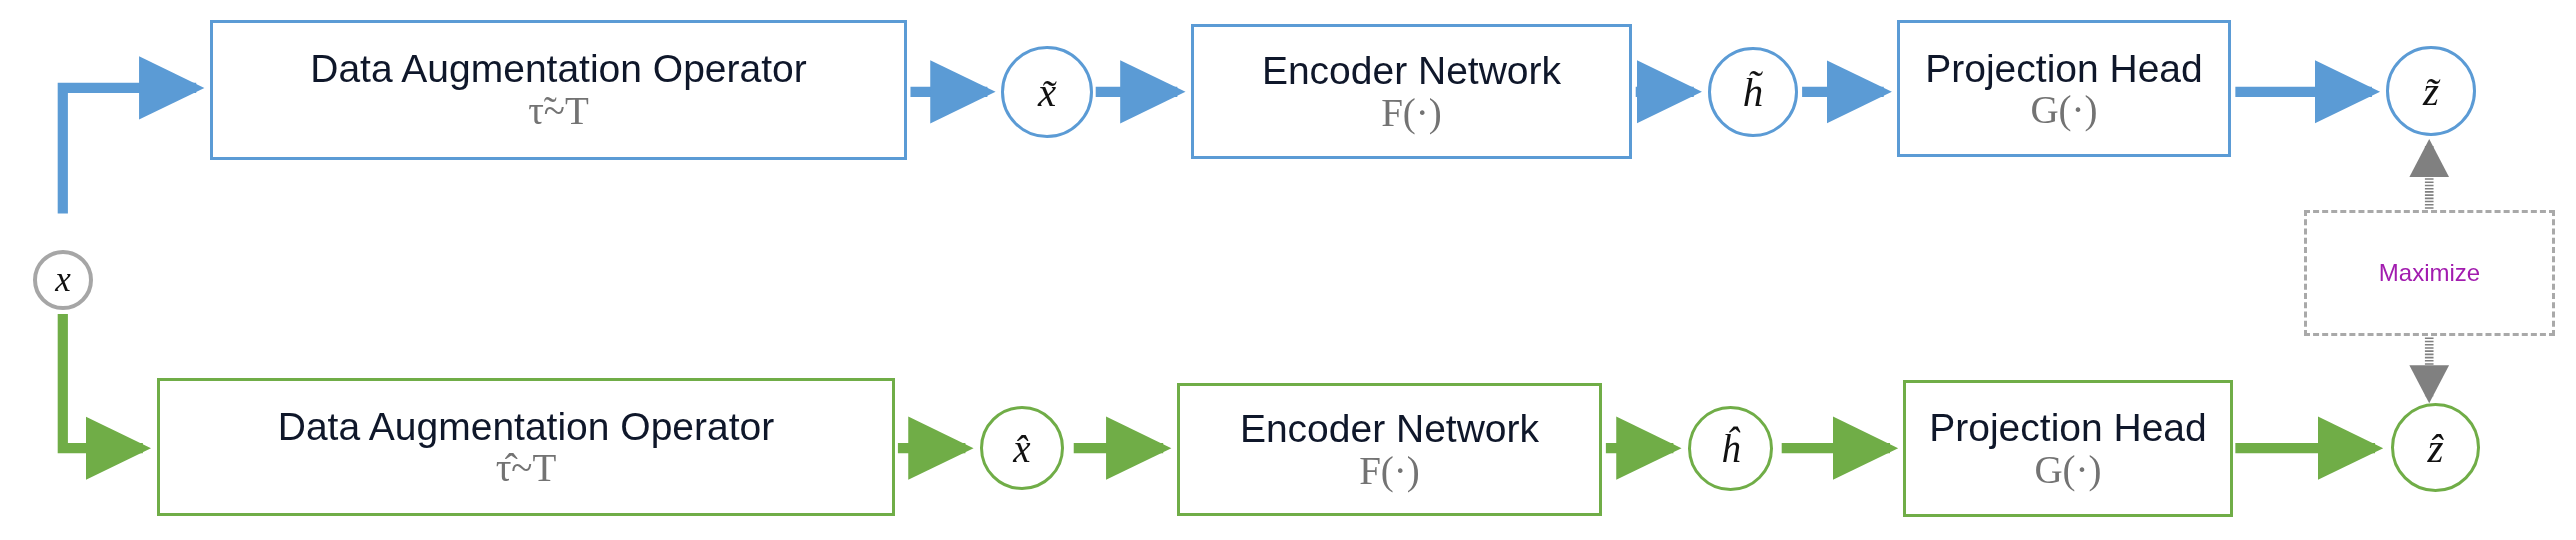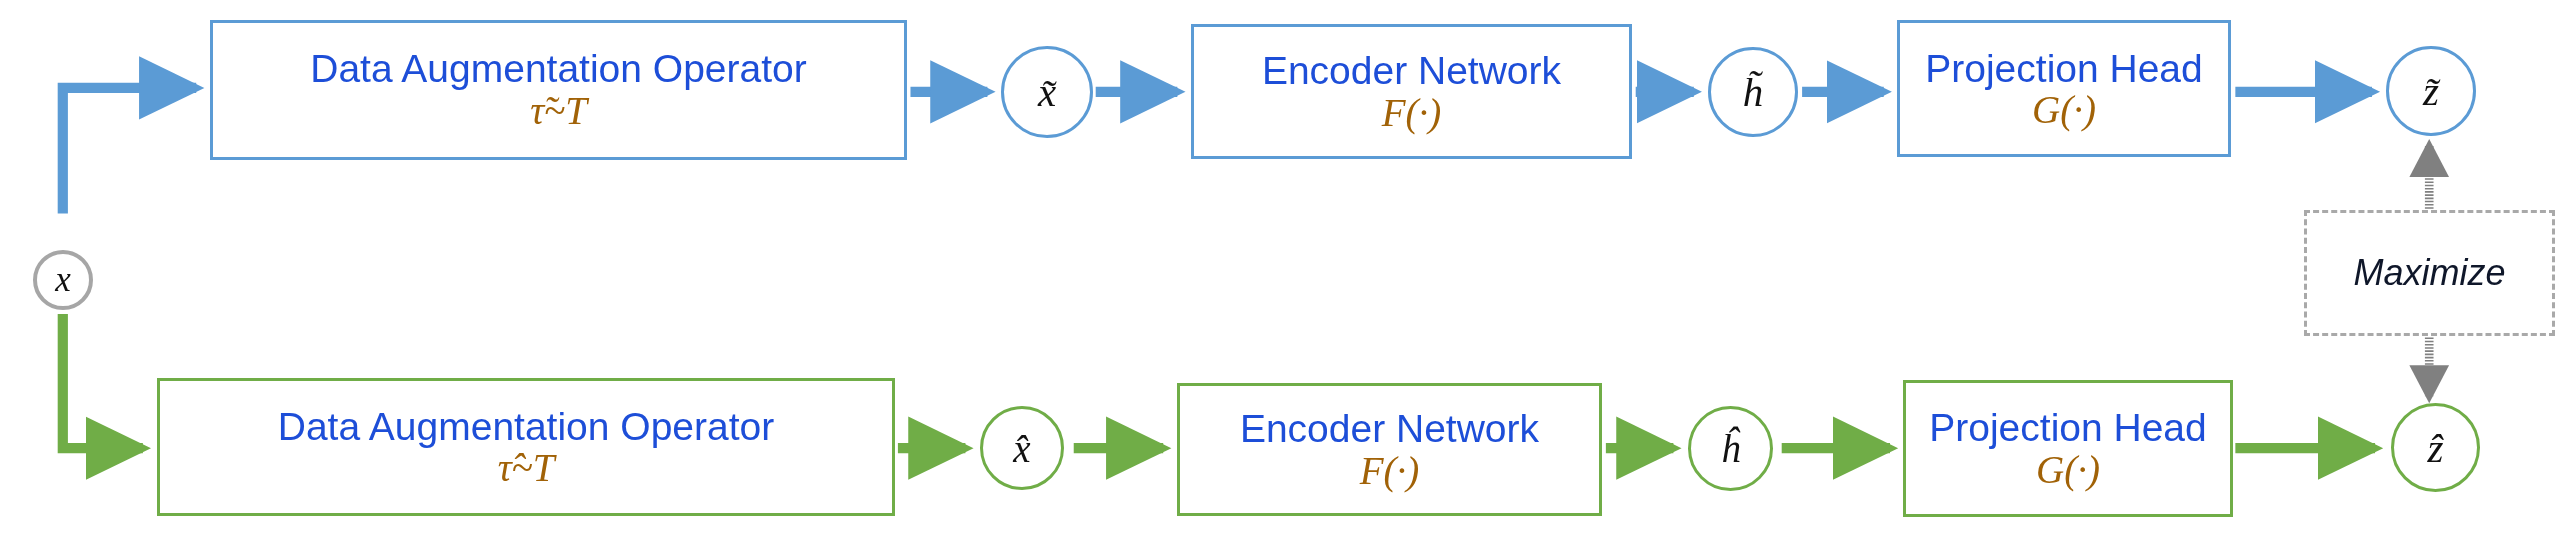--- a/index.html
+++ b/index.html
@@ -3,37 +3,37 @@
 <meta charset="utf-8">
 <style>
   html,body{margin:0;padding:0;background:#ffffff;}
   #stage{position:relative;width:2576px;height:540px;background:#ffffff;
          font-family:"Liberation Sans", sans-serif; overflow:hidden;}
   svg#wires{position:absolute;left:0;top:0;width:2576px;height:540px;}
 
   .box{position:absolute;box-sizing:border-box;background:#ffffff;
        display:flex;flex-direction:column;align-items:center;justify-content:center;
        line-height:1.06;}
-  .box .l1{font-size:39px;color:#1d4ed8;white-space:nowrap;}
-  .box .l2{font-size:39px;color:#a16207;white-space:nowrap;
-           font-family:"Liberation Serif", serif;font-style:italic;}
+  .box .l1{font-size:39px;color:#0f172a;white-space:nowrap;}
+  .box .l2{font-size:39px;color:#737373;white-space:nowrap;
+           font-family:"Liberation Serif", serif;}
   .box.blue{border:3.9px solid #5B9BD5;}
   .box.green{border:3.9px solid #70AD47;}
 
   .node{position:absolute;box-sizing:border-box;border-radius:50%;background:#ffffff;
         display:flex;align-items:center;justify-content:center;
         font-family:"Liberation Serif", serif;font-style:italic;color:#111111;}
   .node.blue{border:3.9px solid #5B9BD5;}
   .node.green{border:3.9px solid #70AD47;}
   .node.gray{border:4.7px solid #A6A6A6;}
 
   .dashbox{position:absolute;box-sizing:border-box;border:3.9px dashed #A9A9A9;
            background:#ffffff;display:flex;flex-direction:column;
            align-items:center;justify-content:center;line-height:1.12;}
-  .dashbox span{font-size:36px;color:#0f172a;white-space:nowrap;font-style:italic;}
+  .dashbox span{font-size:24px;color:#a21caf;white-space:nowrap;}
 </style>
 </head>
 <body>
 
 <div id="stage">
 
   <svg id="wires" viewBox="0 0 3282 688" xmlns="http://www.w3.org/2000/svg">
     <defs>
       <marker id="ahBlue" markerWidth="7" markerHeight="7" refX="5.6" refY="3.5" orient="auto" markerUnits="strokeWidth">
         <path d="M0,0.4 L6.4,3.5 L0,6.6 Z" fill="#5B9BD5"></path>

